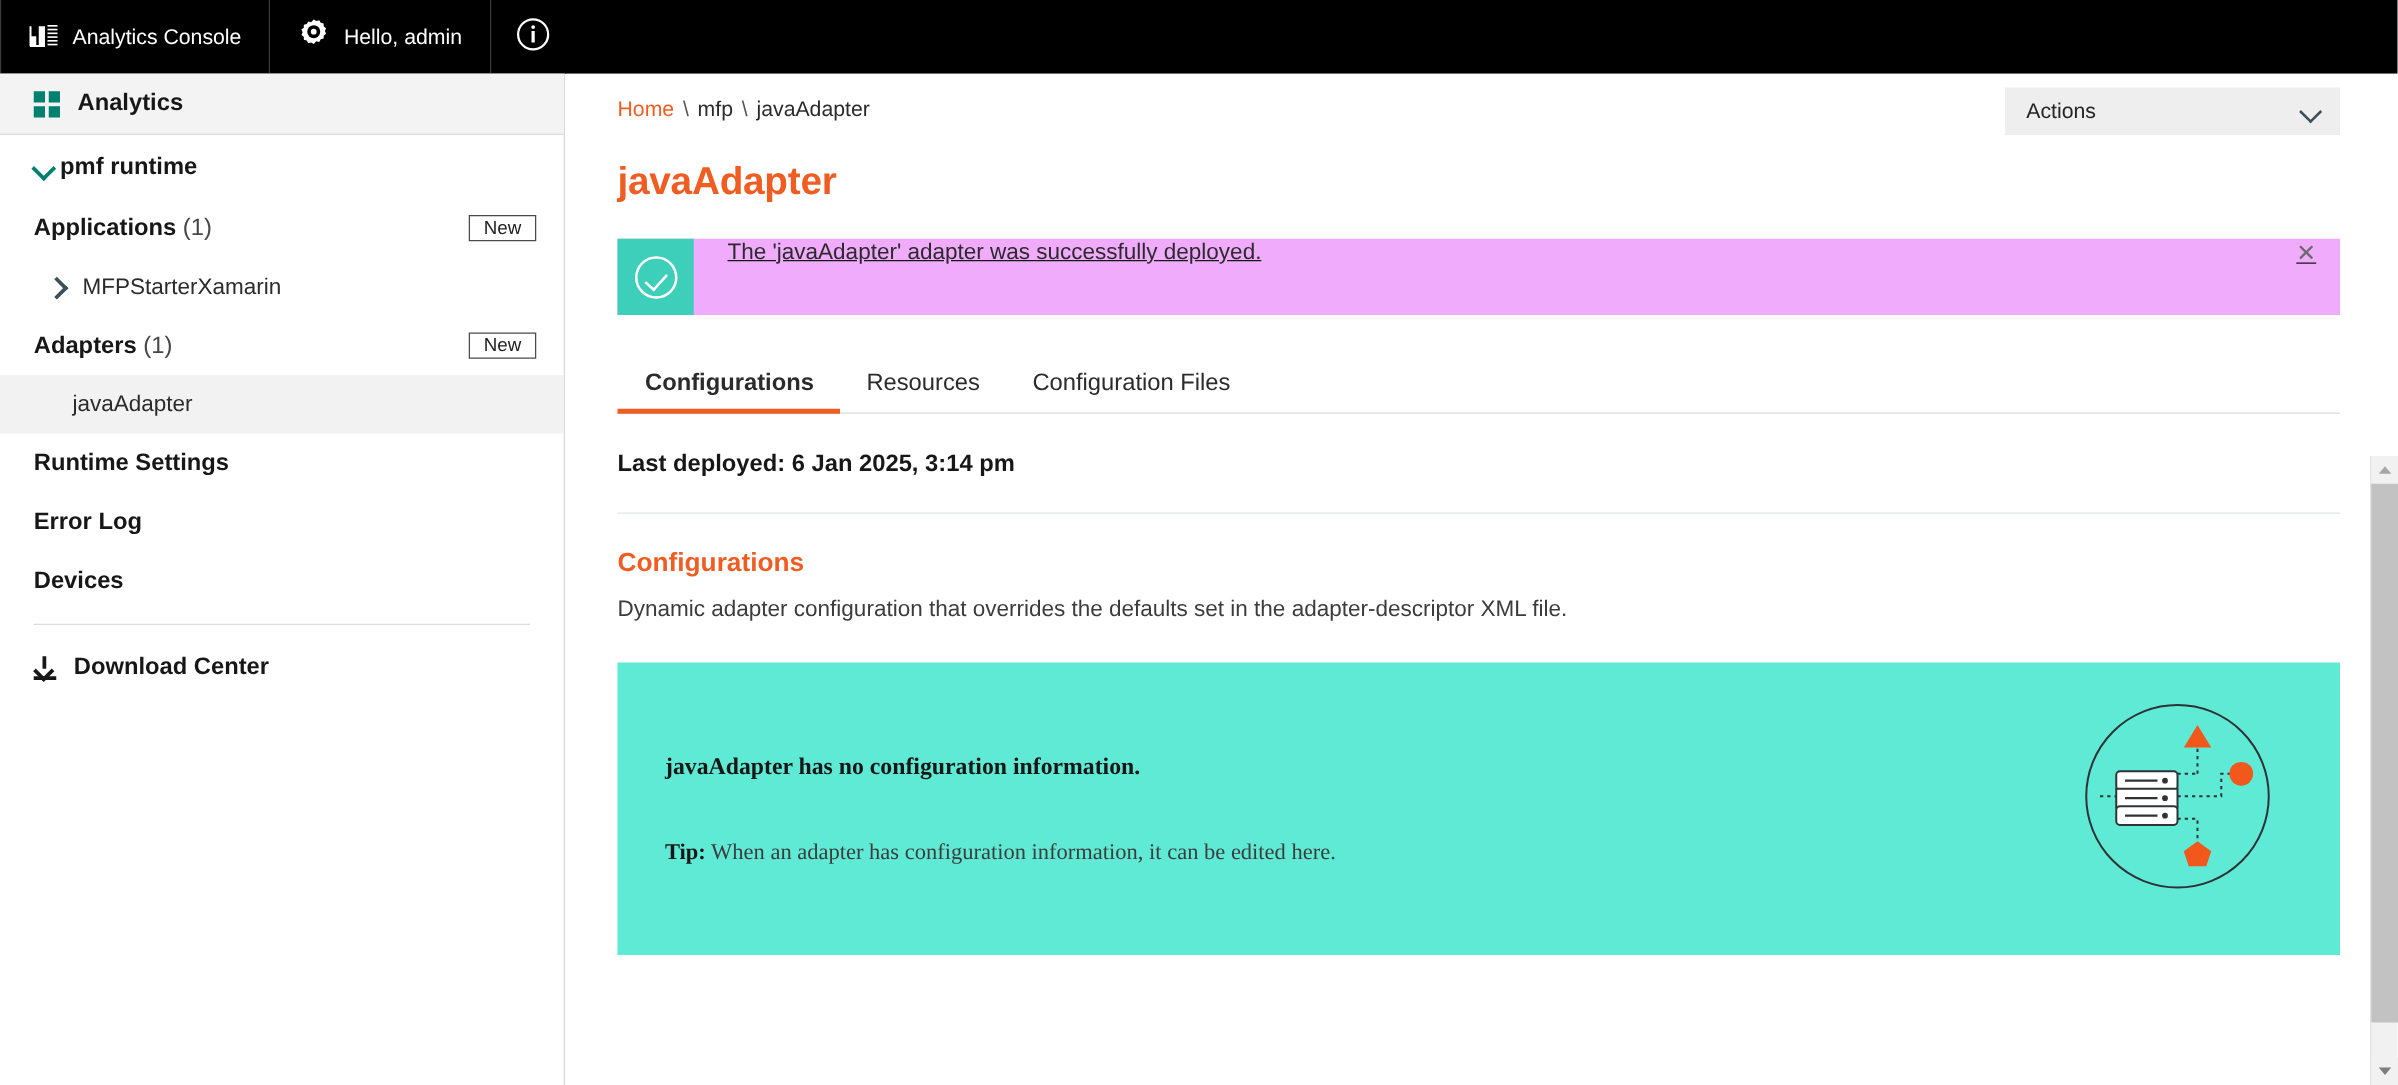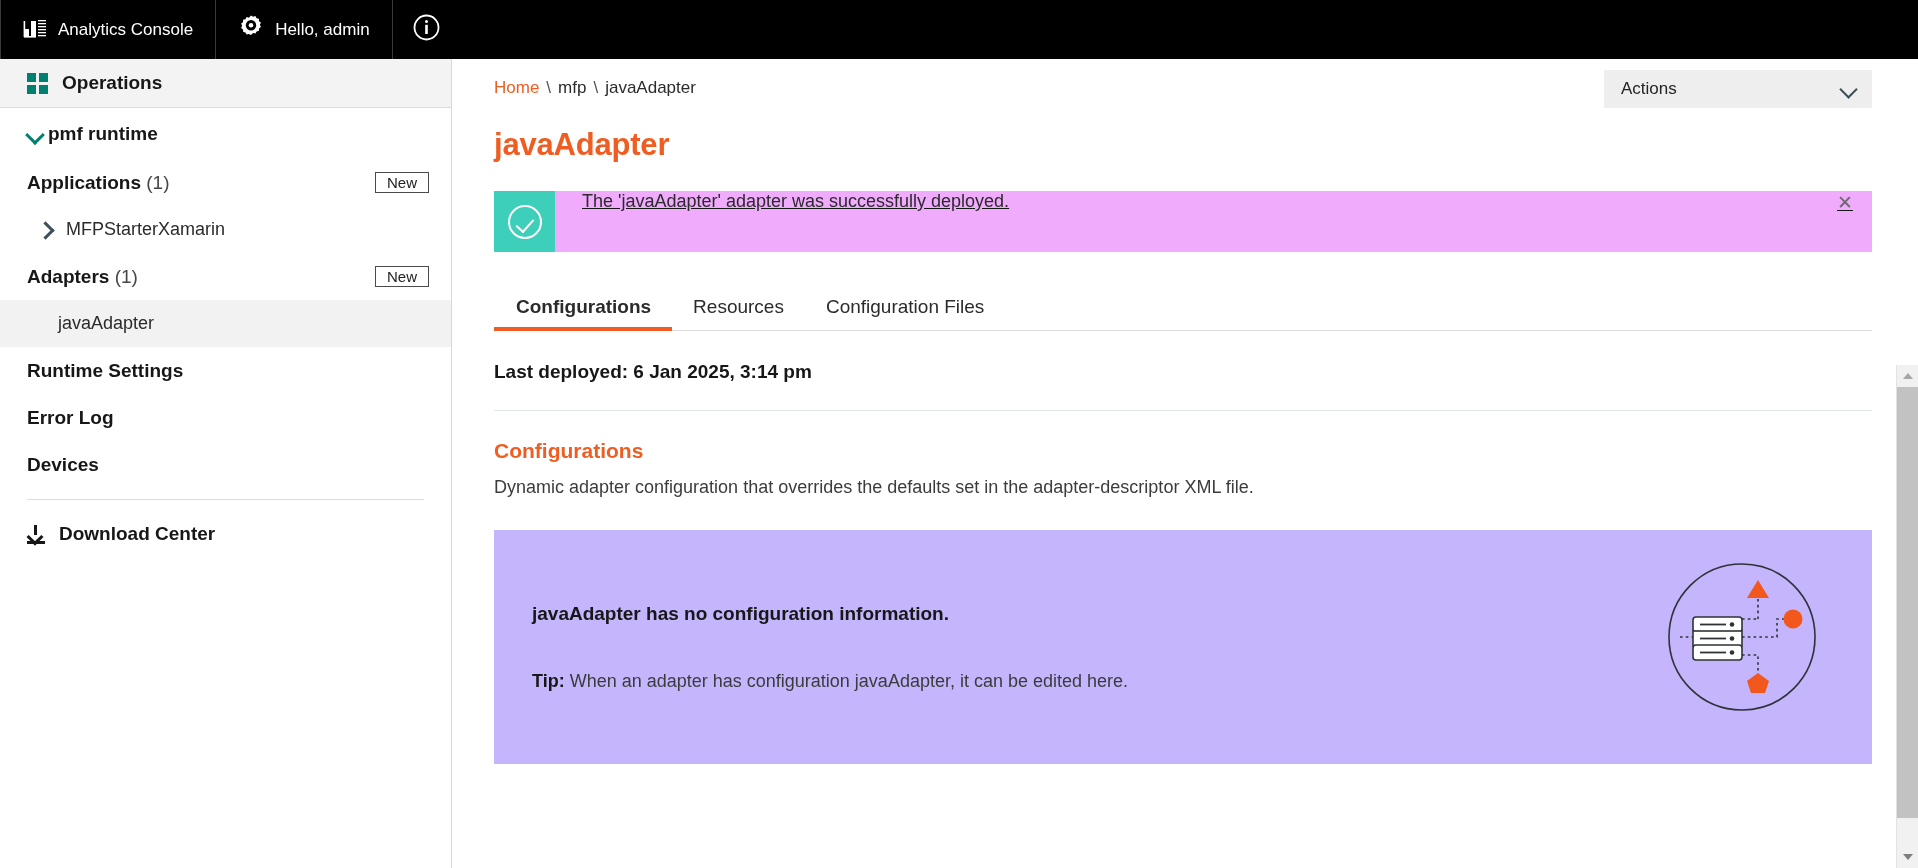--- a/index.html
+++ b/index.html
@@ -276,25 +276,26 @@
     color: #f05d22;
   }
   .sec-desc {
     margin: 14px 0 0 41px;
     font-size: 18px;
     color: #3c3c3c;
   }
 
   .empty-panel {
     margin: 32px 46px 0 41px;
-    background: #c4b5fd;
+    background: #5eead4;
     height: 234px;
     position: relative;
     display: flex;
     align-items: center;
+    font-family: Liberation Serif, serif;
   }
   .empty-text { padding-left: 38px; }
   .empty-line1 {
     font-size: 19px; font-weight: bold; color: #171717;
   }
   .empty-line2 {
     font-size: 18px; color: #3c3c3c; margin-top: 46px;
   }
   .empty-line2 b { color: #171717; }
   .empty-art {
@@ -379,21 +380,21 @@
 
 <div class="sidebar">
 
   <div class="dash-row">
     <span class="grid-icon">
         <i></i>
         <i></i>
         <i></i>
         <i></i>
       </span>
-    <span class="dash-label">Operations</span>
+    <span class="dash-label">Analytics</span>
   </div>
 
   <div class="runtime-row">
     <span class="chev-down"></span>
     <span class="runtime-label">pmf runtime</span>
   </div>
 
   <div class="grp-row">
     <span class="grp-title">
       <span>Applications</span>
@@ -474,21 +475,21 @@
 
   <div class="hr"></div>
 
   <div class="sec-title">Configurations</div>
   <div class="sec-desc">Dynamic adapter configuration that overrides the defaults set in the adapter-descriptor XML file.</div>
 
   <div class="empty-panel">
     <div class="empty-text">
       <div class="empty-line1">javaAdapter has no configuration information.</div>
       <div class="empty-line2">
-        <b>Tip:</b><span> When an adapter has configuration javaAdapter, it can be edited here.</span>
+        <b>Tip:</b><span> When an adapter has configuration information, it can be edited here.</span>
       </div>
     </div>
 
     <div class="empty-art">
       <svg width="152" height="152" viewBox="0 0 152 152">
         <circle cx="76" cy="76" r="73" fill="none" stroke="#2f3337" stroke-width="1.6"></circle>
 
         <line x1="14" y1="76" x2="40" y2="76" stroke="#2f3337" stroke-width="1.6" stroke-dasharray="2.6 3.2"></line>
         <path d="M92 58 L92 36" stroke="#2f3337" stroke-width="1.6" stroke-dasharray="2.6 3.2" fill="none"></path>
         <path d="M76 58 L92 58" stroke="#2f3337" stroke-width="1.6" stroke-dasharray="2.6 3.2" fill="none"></path>

